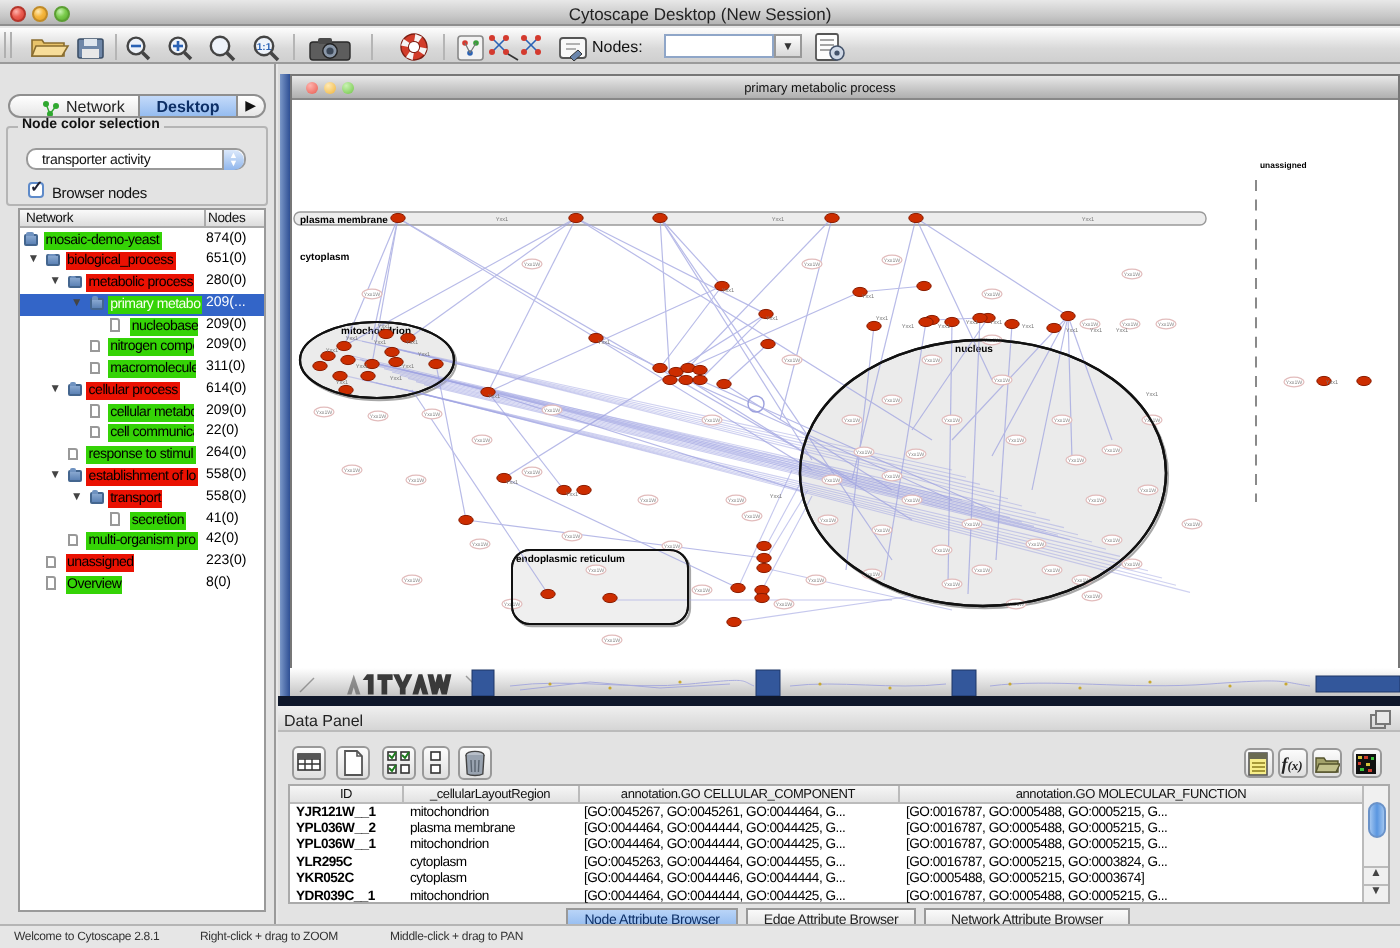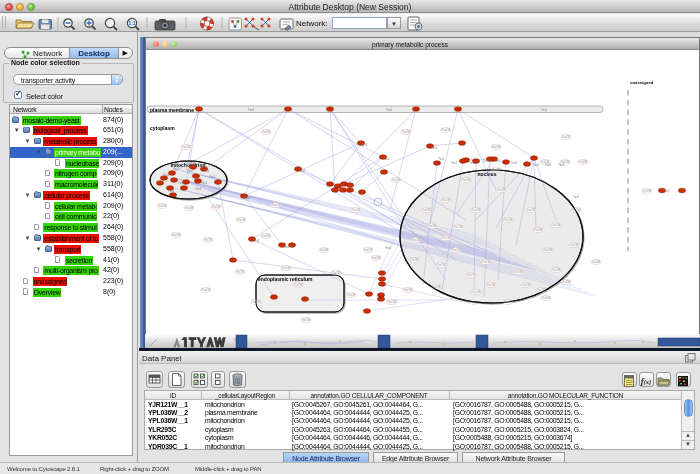--- a/index.html
+++ b/index.html
@@ -70,21 +70,21 @@
 #innerwin { left:145px; top:37px; width:555px; height:297px; background:#fff; border:1px solid #777; border-bottom:none;}
 #iw-title { position:absolute; left:0; top:0; width:100%; height:12px; background:linear-gradient(#e8e8e8,#bdbdbd 75%,#b0b0b0); border-bottom:1px solid #888; }
 #iw-title .t { position:absolute; left:0; width:528px; text-align:center; top:2.5px; font-size:6.5px; color:#111; }
 .tl2 { position:absolute; width:6px; height:6px; border-radius:50%; top:3px; }
 #netsvg { position:absolute; left:0; top:12px; }
 
 
 #behind { left:145px; top:334px; width:555px; height:14px; background:linear-gradient(#ffffff,#c9c9c9); overflow:hidden;}
 
 
-#dpanel { left:139px; top:348px; width:561px; height:114px; background:#e3e3e3; border-top:3px solid #0f172a;}
+#dpanel { left:139px; top:348px; width:561px; height:114px; background:#e3e3e3; border-top:5px solid #0f172a;}
 #dp-head { position:absolute; left:0; top:0; width:100%; height:13px; background:linear-gradient(#f0f0f0,#d5d5d5); border-bottom:1px solid #bbb;}
 #dp-head span { position:absolute; left:3px; top:2.5px; font-size:8px; color:#222;}
 .dbtn { position:absolute; top:20px; width:17px; height:17px; background:linear-gradient(#fcfcfc,#dfdfdf); border:1px solid #999; border-radius:3px;}
 .dbtn2 { position:absolute; top:21px; width:14.5px; height:14.5px; background:linear-gradient(#fcfcfc,#dfdfdf); border:1px solid #999; border-radius:3px;}
 #dtable { position:absolute; left:5px; top:39px; width:551px; height:60px; background:#fff; border:1px solid #aaa; }
 #dt-head { position:absolute; left:0; top:0; width:537px; height:8.5px; background:linear-gradient(#f6f6f6,#e2e2e2); border-bottom:1px solid #bbb; }
 .dth { position:absolute; top:1px; font-size:6.5px; letter-spacing:-0.2px; color:#111; text-align:center; }
 .dtv { position:absolute; top:0; width:1px; height:8.5px; background:#bbb; }
 .drow { position:absolute; left:0; width:537px; height:8.4px; font-size:6.8px; letter-spacing:-0.25px; white-space:nowrap; color:#000;}
 .drow b { position:absolute; left:3px; font-weight:bold; }
@@ -100,21 +100,21 @@
 #statusbar span { position:absolute; top:2.5px; }
 </style>
 </head>
 <body>
 <div id="app">
 
   <div class="abs" id="titlebar">
     <div class="abs tl red"></div>
       <div class="abs tl yel"></div>
       <div class="abs tl grn"></div>
-    <div class="abs title">Attribute Desktop (New Session)</div>
+    <div class="abs title">Cytoscape Desktop (New Session)</div>
   </div>
 
   <div class="abs" id="toolbar">
     <div class="abs tsep" style="left:2px;"></div>
       <div class="abs tsep" style="left:5px;"></div>
     <svg class="abs" style="left:14px;top:1px;" width="410" height="16" viewBox="0 0 410 16">
 
       <path d="M2 5 L7 5 L8 6.5 L18 6.5 L18 13 L2 13 Z" fill="#e8c36a" stroke="#8a6d2f" stroke-width="0.8"></path>
       <path d="M4 8 L20 8 L17 13 L2 13 Z" fill="#f7dd9a" stroke="#8a6d2f" stroke-width="0.8"></path>
 
@@ -185,21 +185,21 @@
       <rect x="266" y="4" width="13" height="10" rx="1.5" fill="#f8f8f8" stroke="#555" stroke-width="0.9"></rect>
       <path d="M269 7 L276 7 M269 9.5 L274 9.5" stroke="#999" stroke-width="0.7"></path>
       <path d="M271 13.5 L275 10 L277 12 L273 15.5 Z" fill="#6b86ad" stroke="#333" stroke-width="0.5"></path>
     </svg>
     <svg class="abs" style="left:407px;top:2px;" width="16" height="15" viewBox="0 0 16 15">
       <rect x="1" y="1" width="11" height="13" rx="1" fill="#fdfdfd" stroke="#555" stroke-width="0.9"></rect>
       <path d="M3 4 L10 4 M3 6.5 L10 6.5 M3 9 L8 9" stroke="#888" stroke-width="0.7"></path>
       <circle cx="11.5" cy="10.5" r="3.5" fill="#cfd8e6" stroke="#44536b" stroke-width="0.8"></circle>
       <circle cx="11.5" cy="10.5" r="1.3" fill="#44536b"></circle>
     </svg>
-    <span class="abs" id="searchlbl" style="left:296px;">Network:</span>
+    <span class="abs" id="searchlbl" style="left:296px;">Nodes:</span>
     <div class="abs" id="searchbox" style="left:332px;"></div>
     <div class="abs" id="searchdrop" style="left:387px;">▼</div>
   </div>
 
   <div class="abs" id="cpanel">
     <div class="abs" id="cp-tabs">
       <svg style="position:absolute;left:16px;top:2px;" width="9" height="9" viewBox="0 0 9 9">
           <circle cx="2" cy="2" r="1.5" fill="#2fa82f"></circle>
           <circle cx="7" cy="3" r="1.5" fill="#2fa82f"></circle>
           <circle cx="4" cy="7" r="1.5" fill="#2fa82f"></circle>
@@ -214,21 +214,21 @@
     <div class="abs" id="dropdown">
         <span class="txt">transporter activity</span>
       <span class="cap">
           <i style="top:0;">▲</i>
           <i style="top:4px;">▼</i>
         </span>
       </div>
     <div class="abs" id="checkbox">
         <span>✓</span>
       </div>
-    <div class="abs" id="cb-lbl">Select color</div>
+    <div class="abs" id="cb-lbl">Browser nodes</div>
     <div class="abs" id="treebox">
       <div id="tree-head">
           <span class="c1">Network</span>
           <span class="dv"></span>
           <span class="c2">Nodes</span>
         </div>
       <div id="treerows">
           <div class="trow " style="top:9.5px;">
             <div class="ficon folder" style="left:2.2px;"></div>
             <span class="lbl gbg" style="left:11.7px;max-width:65.3px;overflow:hidden;">mosaic-demo-yeast</span>

